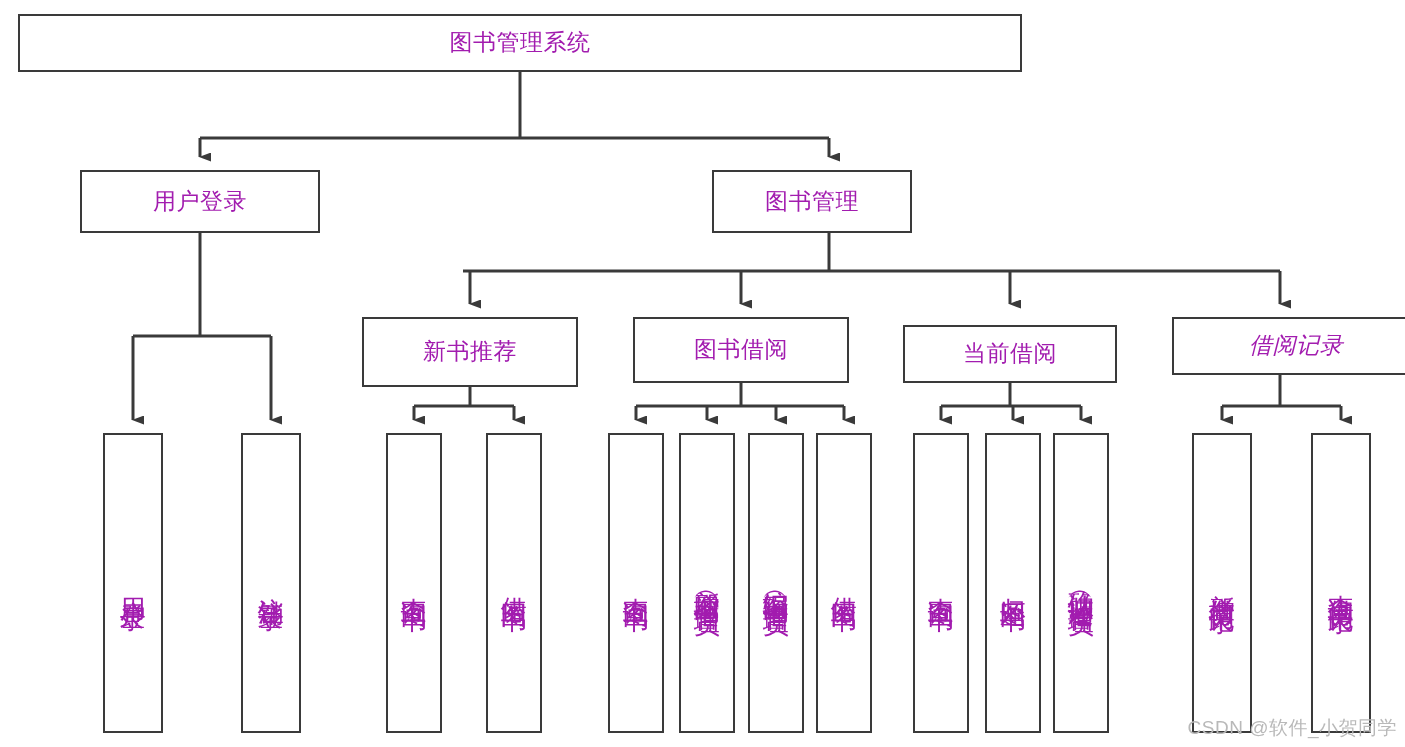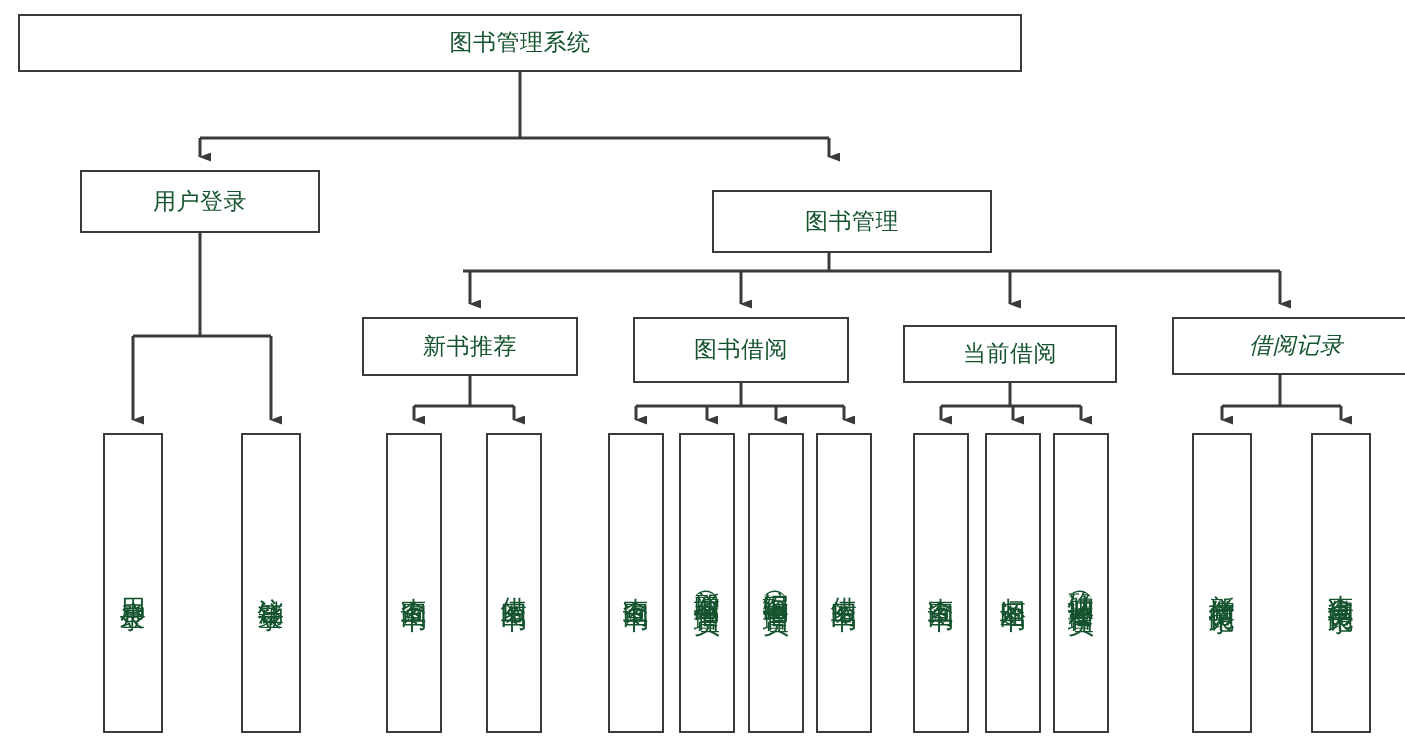--- a/index.html
+++ b/index.html
@@ -27,21 +27,21 @@
     position: absolute;
     box-sizing: border-box;
     background: #ffffff;
     border: 2.5px solid #3a3a3a;
     display: flex;
     align-items: center;
     justify-content: center;
     z-index: 3;
   }
   .node .label {
-    color: #14532d;
+    color: #a21caf;
     line-height: 1.18;
     letter-spacing: 0.5px;
     white-space: nowrap;
   }
   .node.horiz .label {
     font-size: 23px;
   }
   .node.vert {
     align-items: center;
     justify-content: center;
@@ -114,24 +114,24 @@
       </g>
   </svg>
 
   <div id="nodes-layer">
       <div class="node horiz" style="left: 18px; top: 14px; width: 1004px; height: 58px;">
         <span class="label">图书管理系统</span>
       </div>
       <div class="node horiz" style="left: 80px; top: 170px; width: 240px; height: 63px;">
         <span class="label">用户登录</span>
       </div>
-      <div class="node horiz" style="left: 712px; top: 170px; width: 280px; height: 63px; margin-top: 20px;">
+      <div class="node horiz" style="left: 712px; top: 170px; width: 200px; height: 63px;">
         <span class="label">图书管理</span>
       </div>
-      <div class="node horiz" style="left: 362px; top: 317px; width: 216px; height: 59px;">
+      <div class="node horiz" style="left: 362px; top: 317px; width: 216px; height: 70px;">
         <span class="label">新书推荐</span>
       </div>
       <div class="node horiz" style="left: 633px; top: 317px; width: 216px; height: 66px;">
         <span class="label">图书借阅</span>
       </div>
       <div class="node horiz" style="left: 903px; top: 317px; width: 214px; height: 58px; margin-top: 8px;">
         <span class="label">当前借阅</span>
       </div>
       <div class="node horiz" style="left: 1172px; top: 317px; width: 248px; height: 58px; font-style: italic;">
         <span class="label">借阅记录</span>
@@ -170,13 +170,14 @@
         <span class="label">确认归还（管理员）</span>
       </div>
       <div class="node vert" style="left: 1192px; top: 433px; width: 60px; height: 300px;">
         <span class="label">新增借阅记录</span>
       </div>
       <div class="node vert" style="left: 1311px; top: 433px; width: 60px; height: 300px;">
         <span class="label">查询借阅记录</span>
       </div>
     </div>
 
+  <div class="watermark">CSDN @软件_小贺同学</div>
 </div>
 
 </body></html>

